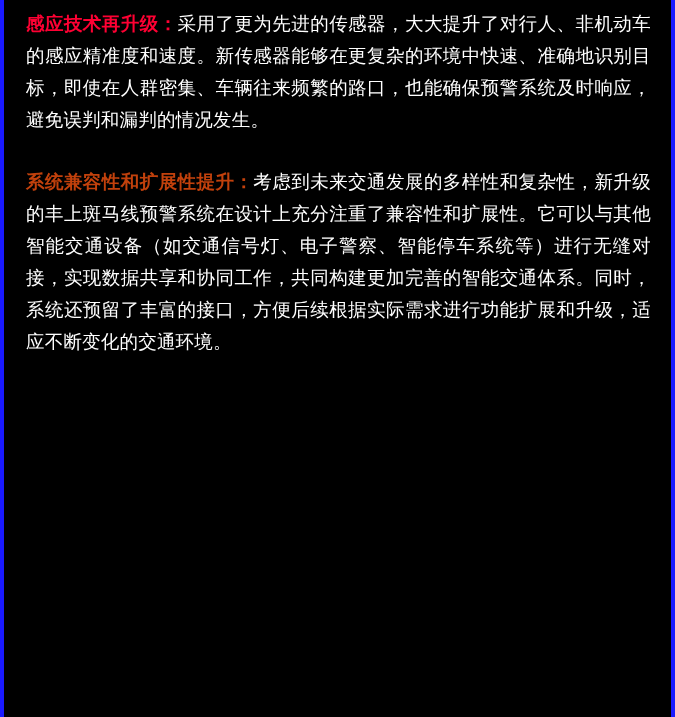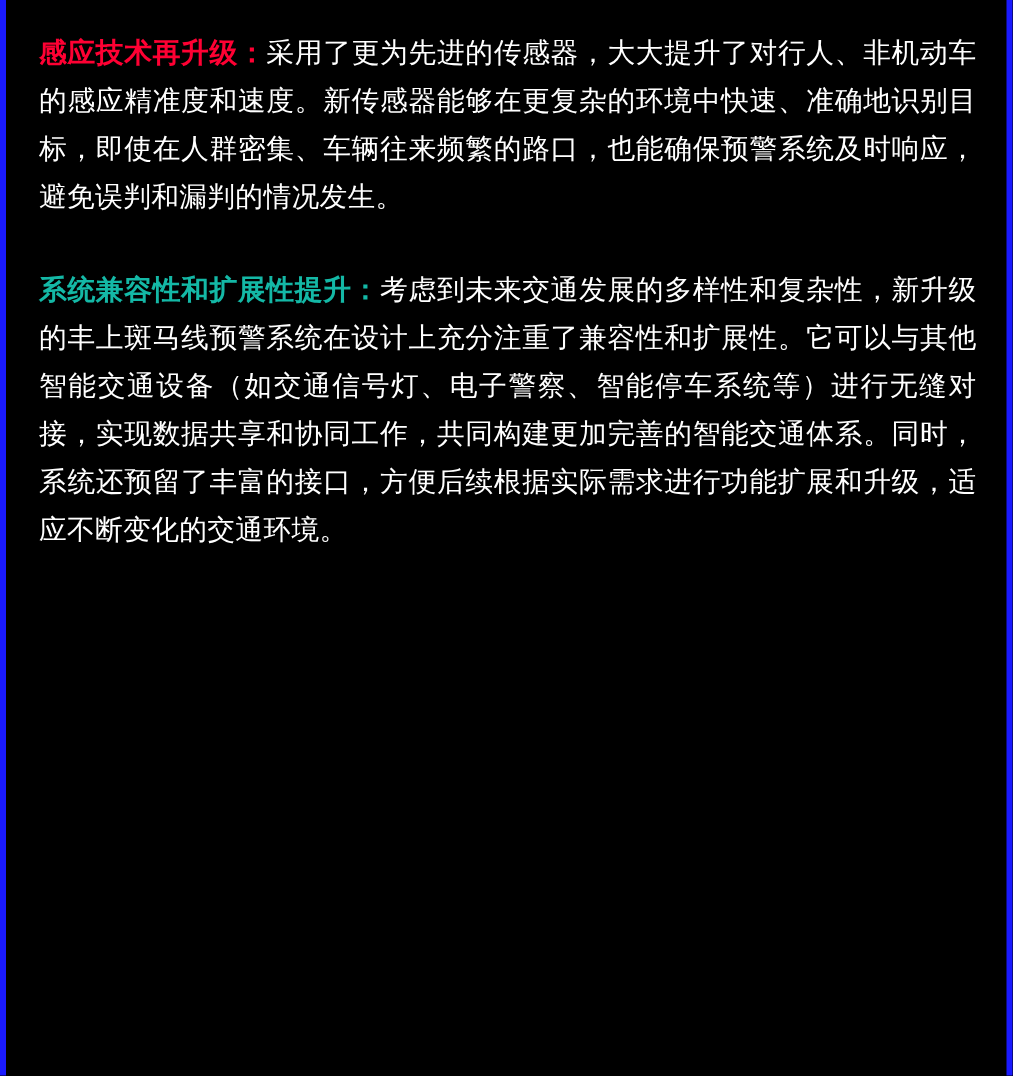--- a/index.html
+++ b/index.html
@@ -40,28 +40,28 @@
   p.para {
     margin: 0 0 0 0;
     font-size: 18.5px;
     line-height: 32px;
     color: #ffffff;
     text-align: justify;
     text-justify: inter-ideograph;
     letter-spacing: 0.2px;
   }
   p.gap-lg { margin-top: 30px; }
-  p.gap-sm { margin-top: 12px; }
+  p.gap-sm { margin-top: 0px; }
 
   .lead {
     color: #ff0033;
     font-weight: bold;
   }
   .lead-pink {
-    color: #14b8a6;
+    color: #c2410c;
     font-weight: bold;
   }
 </style>
 </head>
 <body>
 
 <div id="page">
 
   <div class="rail left"></div>
   <div class="rail right"></div>

